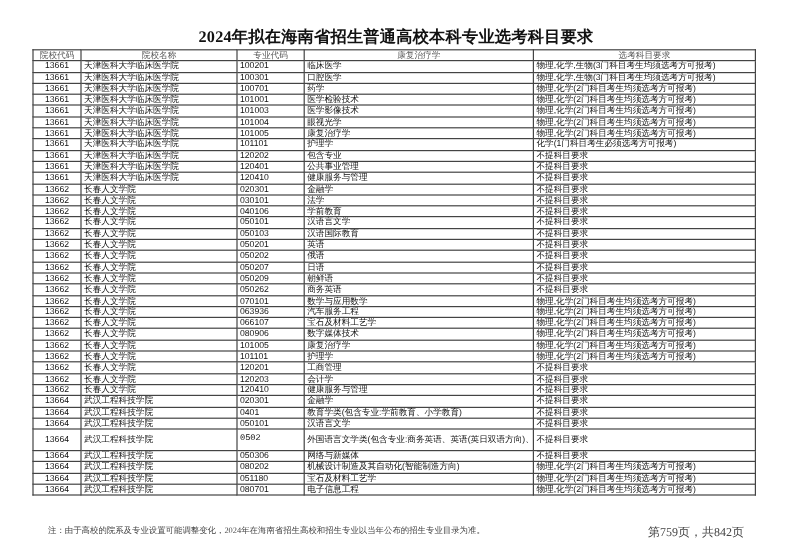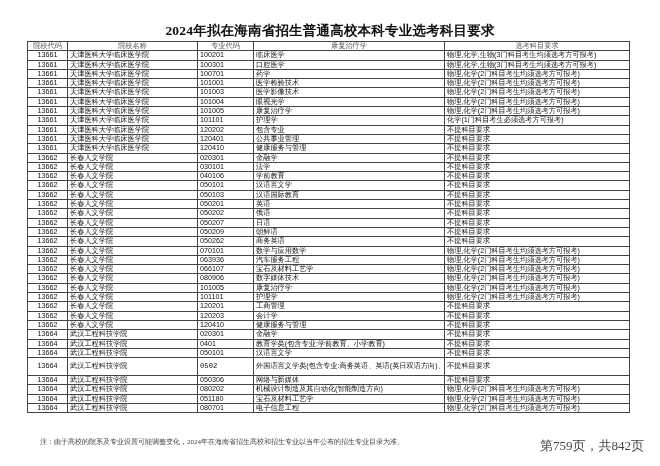--- a/index.html
+++ b/index.html
@@ -14,21 +14,21 @@
                line-height: 8.3px; height: 8.3px; white-space: nowrap; overflow: hidden; }
   table.grid th { font-family: "Liberation Serif", "DejaVu Serif", serif; font-weight: normal;
                color: #555; text-align: center; }
   td.c-code { text-align: center; }
   td.c-name, td.c-mcode, td.c-mname, td.c-req { text-align: left; }
   td.wrap { white-space: normal; line-height: 8.3px; }
   col.w1 { width: 40px; } col.w2 { width: 130px; } col.w3 { width: 56px; }
   col.w4 { width: 191px; } col.w5 { width: 185px; }
   .footer-note { position: absolute; left: 40px; top: 437px; font-size: 7px;
                  font-family: "Liberation Serif", "DejaVu Serif", serif; color: #444; }
-  .footer-page { position: absolute; left: 540px; top: 437px; font-size: 13px;
+  .footer-page { position: absolute; left: 540px; top: 437px; font-size: 10px;
                  font-family: "Liberation Serif", "DejaVu Serif", serif; color: #444; }
 </style>
 </head>
 <body>
 
 <div class="title">2024年拟在海南省招生普通高校本科专业选考科目要求</div>
 
 <table class="grid">
   <colgroup>
     <col class="w1">

